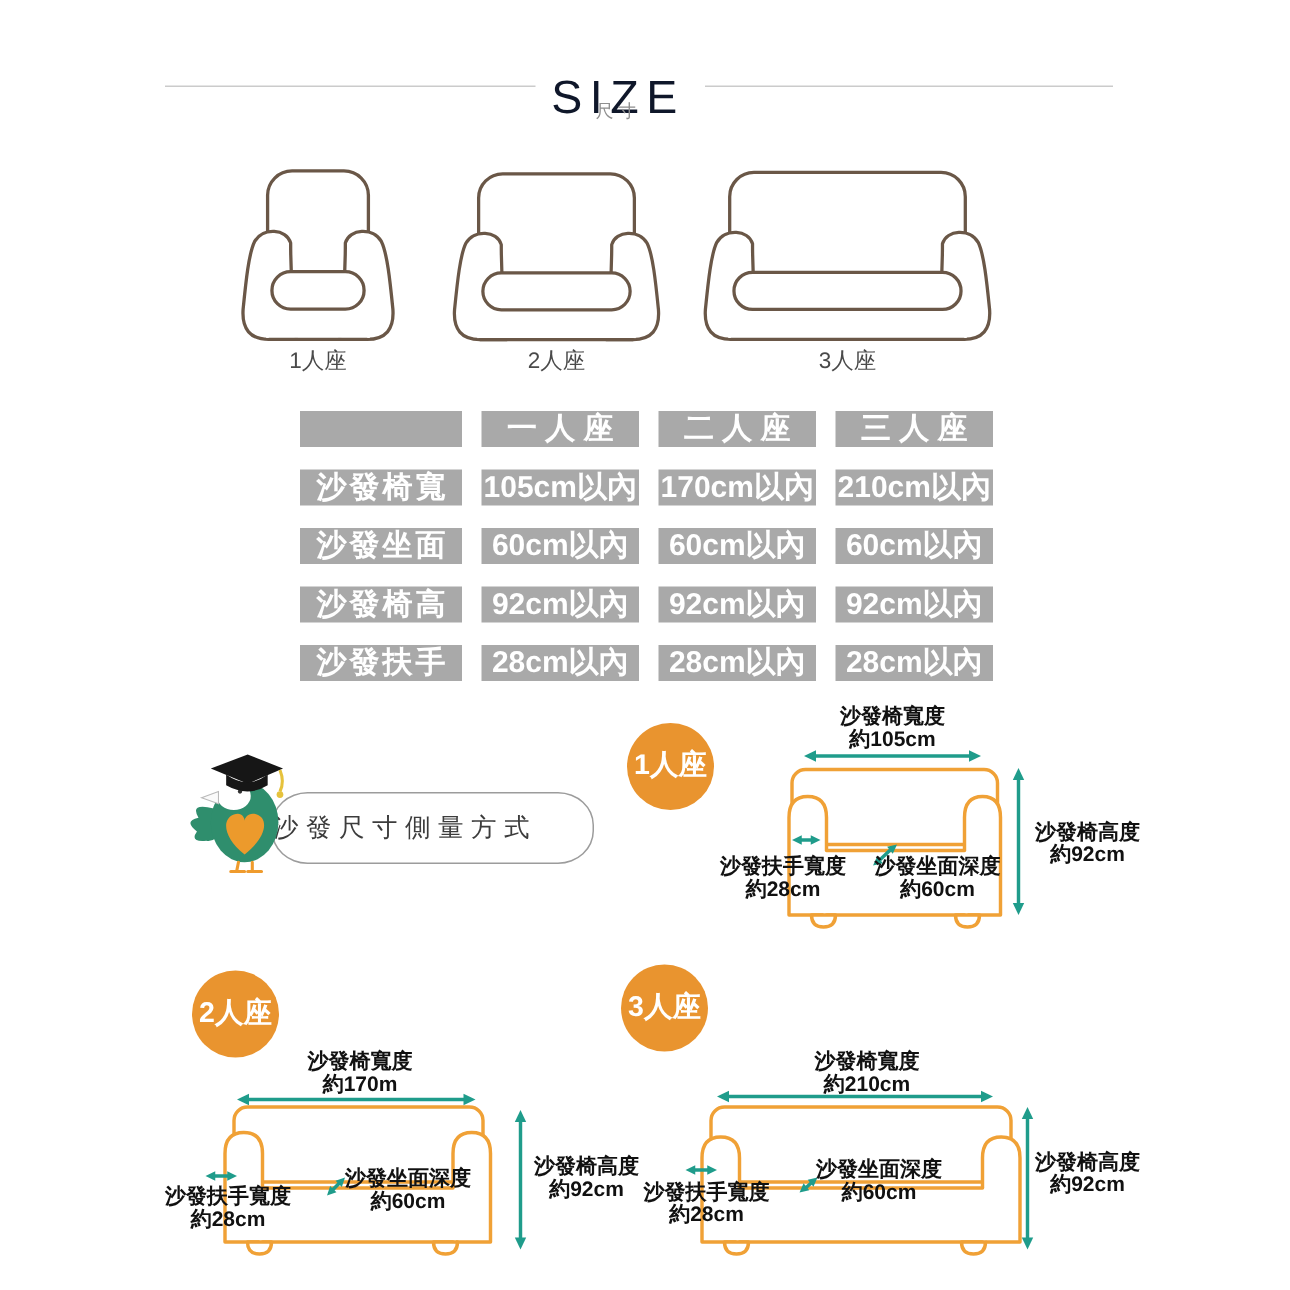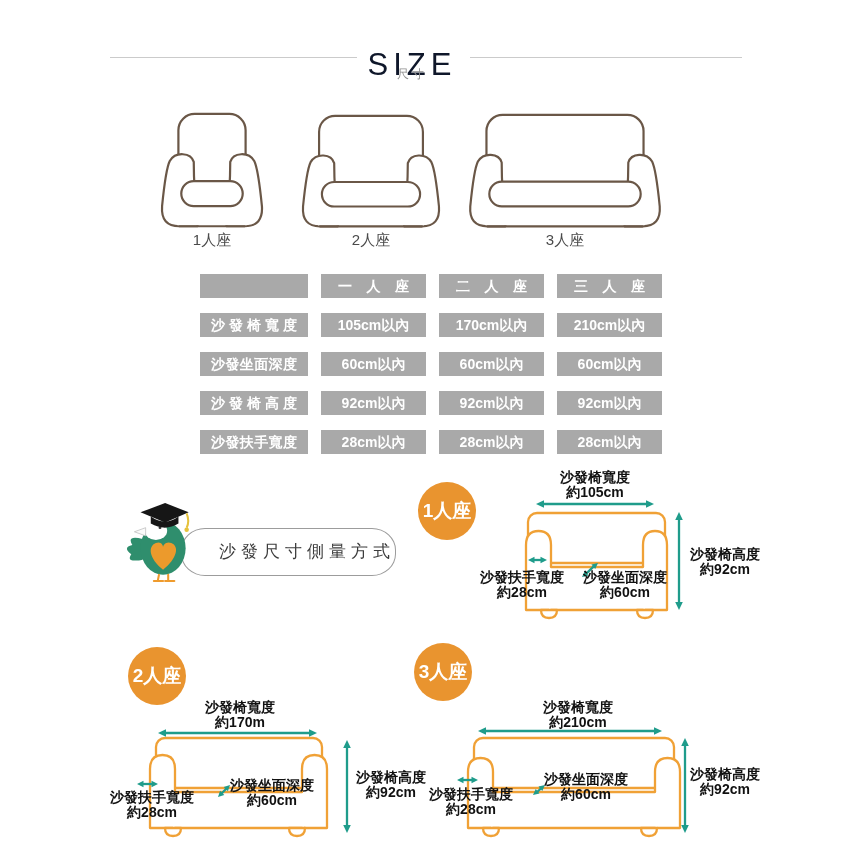--- a/index.html
+++ b/index.html
@@ -17,32 +17,32 @@
   
   .sofa-fig path,.sofa-fig rect{fill:#fff;stroke:#6a5747;stroke-width:2.3;
       stroke-linejoin:round;stroke-linecap:round;}
   .sofa-fig .noline{stroke:none;}
   .fig-label{top:231px;text-align:center;font-size:15px;color:#4a4a4a;}
 
   
   .size-table{left:200px;top:274px;display:grid;
       grid-template-columns:108px 105px 105px 105px;
       grid-auto-rows:24px;column-gap:13px;row-gap:15px;}
-  .cell{background:#a9a9a9;color:#fff;font-weight:bold;font-size:14px;
+  .cell{background:#a9a9a9;color:#fff;font-weight:bold;font-size:20px;
       line-height:24px;text-align:center;}
   .cell.head,.cell.rowlabel{text-align:justify;text-align-last:justify;
       -moz-text-align-last:justify;}
   .cell.head{padding:0 17px;}
   .cell.rowlabel{padding:0 11px;}
 
   
   .bubble{left:181px;top:528px;width:213px;height:46px;background:#fff;
       border:1.6px solid #9c9c9c;border-radius:24px/22px;z-index:1;
       font-size:17px;letter-spacing:5px;color:#3c3c3c;font-weight:500;
-      line-height:46px;text-align:right;}
+      line-height:46px;text-align:left;}
   .mascot{left:124px;top:500px;z-index:2;}
 
   
   .badge{width:58px;height:58px;border-radius:50%;background:#e9942f;
       color:#fff;font-size:19px;font-weight:bold;text-align:center;
       line-height:58px;z-index:2;}
   .dsofa path,.dsofa rect{fill:#fff;stroke:#f0a136;stroke-width:2.3;
       stroke-linejoin:round;stroke-linecap:round;}
   .dsofa .noline{stroke:none;}
   .dsofa line{stroke:#1f9c8b;stroke-width:2.3;}

